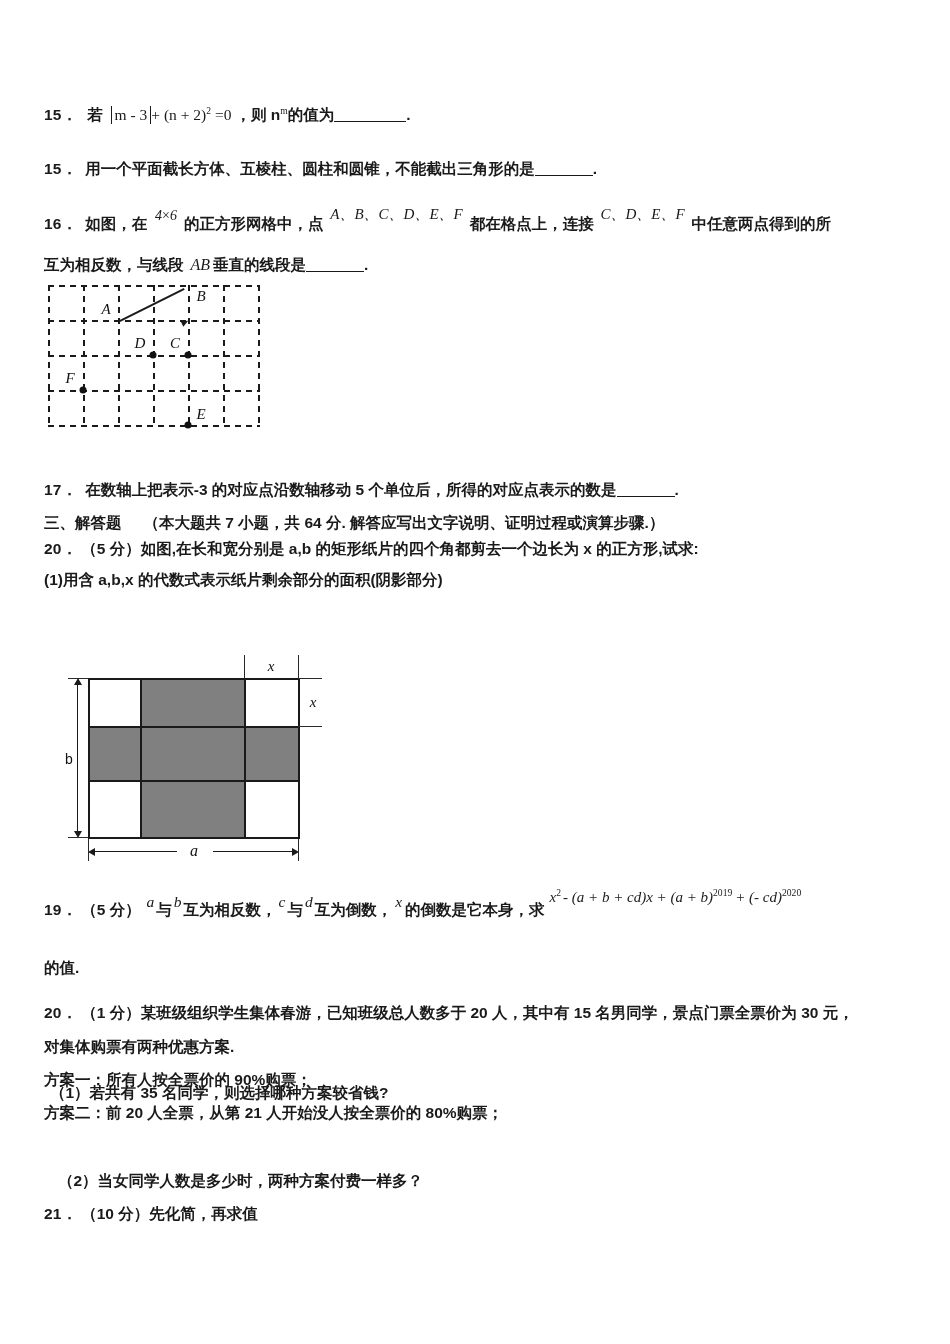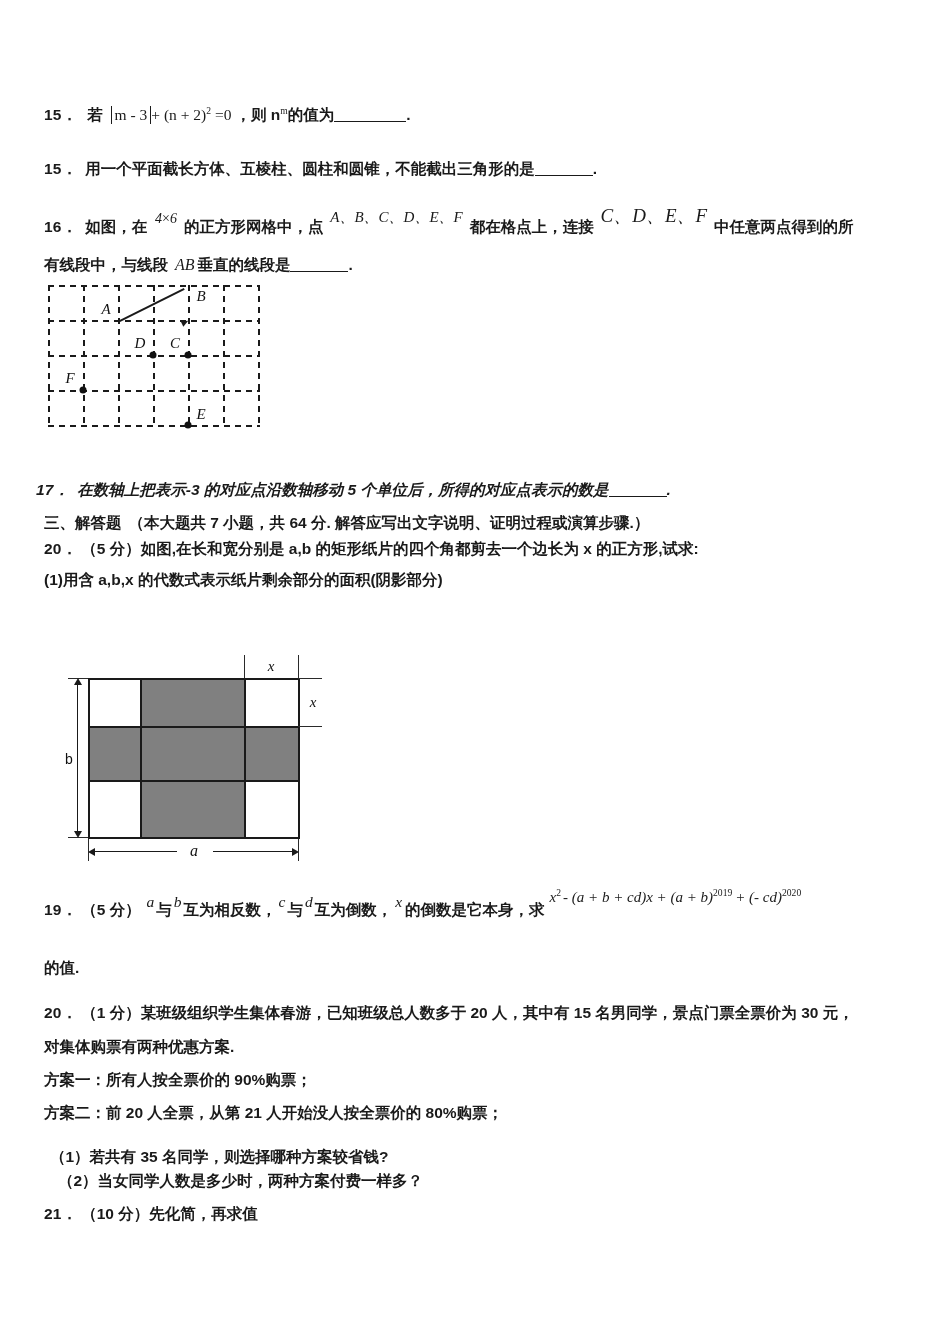--- a/index.html
+++ b/index.html
@@ -178,25 +178,25 @@
     <span class="cn" style="margin-left:4px;">用一个平面截长方体、五棱柱、圆柱和圆锥，不能截出三角形的是</span><span class="blank-m"></span><span class="cn">.</span>
   </div>
 
   <div class="q" style="left:44px; top:212px;">
     <span class="num cn">16．</span>
     <span class="cn" style="margin-left:4px;">如图，在</span>
     <span class="mi" style="position:relative; top:-9px; margin-left:4px; font-size:14px;">4</span><span class="mn" style="position:relative; top:-9px; font-size:14px;">×</span><span class="mi" style="position:relative; top:-9px; font-size:14px;">6</span>
     <span class="cn" style="margin-left:3px;">的正方形网格中，点</span>
     <span class="mi" style="position:relative; top:-10px; margin-left:3px; font-size:15px;margin-top:24px;">A、B、C、D、E、F</span>
     <span class="cn" style="margin-left:3px;">都在格点上，连接</span>
-    <span class="mi" style="position:relative; top:-10px; margin-left:3px; font-size:19px;">C、D、E、F</span>
+    <span class="mi" style="position:relative; top:-10px; margin-left:3px; font-size:15px;">C、D、E、F</span>
     <span class="cn" style="margin-left:3px;">中任意两点得到的所</span>
   </div>
   <div class="q" style="left:44px; top:253px;">
-    <span class="cn">有线段中，与线段</span>
+    <span class="cn">互为相反数，与线段</span>
     <span class="mi" style="margin:0 3px; font-size:16px;">AB</span><span class="cn">垂直的线段是</span><span class="blank-m"></span><span class="cn">.</span>
   </div>
 
   <div id="fig-grid">
 
     <div class="gl" style="left:0px;  top:0px;   width:212px;"></div>
     <div class="gl" style="left:0px;  top:35px;  width:212px;"></div>
     <div class="gl" style="left:0px;  top:70px;  width:212px;"></div>
     <div class="gl" style="left:0px;  top:105px; width:212px;"></div>
     <div class="gl" style="left:0px;  top:140px; width:212px;"></div>
@@ -218,28 +218,28 @@
     <div class="dot" style="left:35px;  top:105px;"></div>
 
     <div class="glabel" style="left:58px;  top:24px;">A</div>
     <div class="glabel" style="left:153px; top:11px;">B</div>
     <div class="glabel" style="left:127px; top:58px;">C</div>
     <div class="glabel" style="left:92px;  top:58px;">D</div>
     <div class="glabel" style="left:153px; top:129px;">E</div>
     <div class="glabel" style="left:22px;  top:93px;">F</div>
   </div>
 
-  <div class="q" style="left:36px; top:478px;font-style:italic;">
+  <div class="q" style="left:44px; top:478px;">
     <span class="num cn">17．</span>
     <span class="cn" style="margin-left:4px;">在数轴上把表示-3 的对应点沿数轴移动 5 个单位后，所得的对应点表示的数是</span><span class="blank-m"></span><span class="cn">.</span>
   </div>
 
   <div class="q" style="left:44px; top:511px;">
     <span class="cn">三、解答题</span>
-    <span class="cn" style="margin-left:3px;">（本大题共 7 小题，共 64 分. 解答应写出文字说明、证明过程或演算步骤.）</span>
+    <span class="cn" style="margin-left:18px;">（本大题共 7 小题，共 64 分. 解答应写出文字说明、证明过程或演算步骤.）</span>
   </div>
 
   <div class="q" style="left:44px; top:537px;">
     <span class="num cn">20．</span>
     <span class="cn">（5 分）</span><span class="cn">如图,在长和宽分别是 a,b 的矩形纸片的四个角都剪去一个边长为 x 的正方形,试求:</span>
   </div>
   <div class="q" style="left:44px; top:568px;">
     <span class="cn">(1)用含 a,b,x 的代数式表示纸片剩余部分的面积(阴影部分)</span>
   </div>
 
@@ -307,21 +307,21 @@
   </div>
   <div class="q" style="left:44px; top:1035px;">
     <span class="cn">对集体购票有两种优惠方案.</span>
   </div>
   <div class="q" style="left:44px; top:1068px;">
     <span class="cn">方案一：所有人按全票价的 90%购票；</span>
   </div>
   <div class="q" style="left:44px; top:1101px;">
     <span class="cn">方案二：前 20 人全票，从第 21 人开始没人按全票价的 80%购票；</span>
   </div>
-  <div class="q" style="left:50px; top:1145px;">
+  <div class="q" style="left:50px; top:1081px;">
     <span class="cn">（1）若共有 35 名同学，则选择哪种方案较省钱?</span>
   </div>
   <div class="q" style="left:58px; top:1169px;">
     <span class="cn">（2）当女同学人数是多少时，两种方案付费一样多？</span>
   </div>
 
   <div class="q" style="left:44px; top:1202px;">
     <span class="num cn">21．</span>
     <span class="cn">（10 分）</span><span class="cn">先化简，再求值</span>
   </div>

